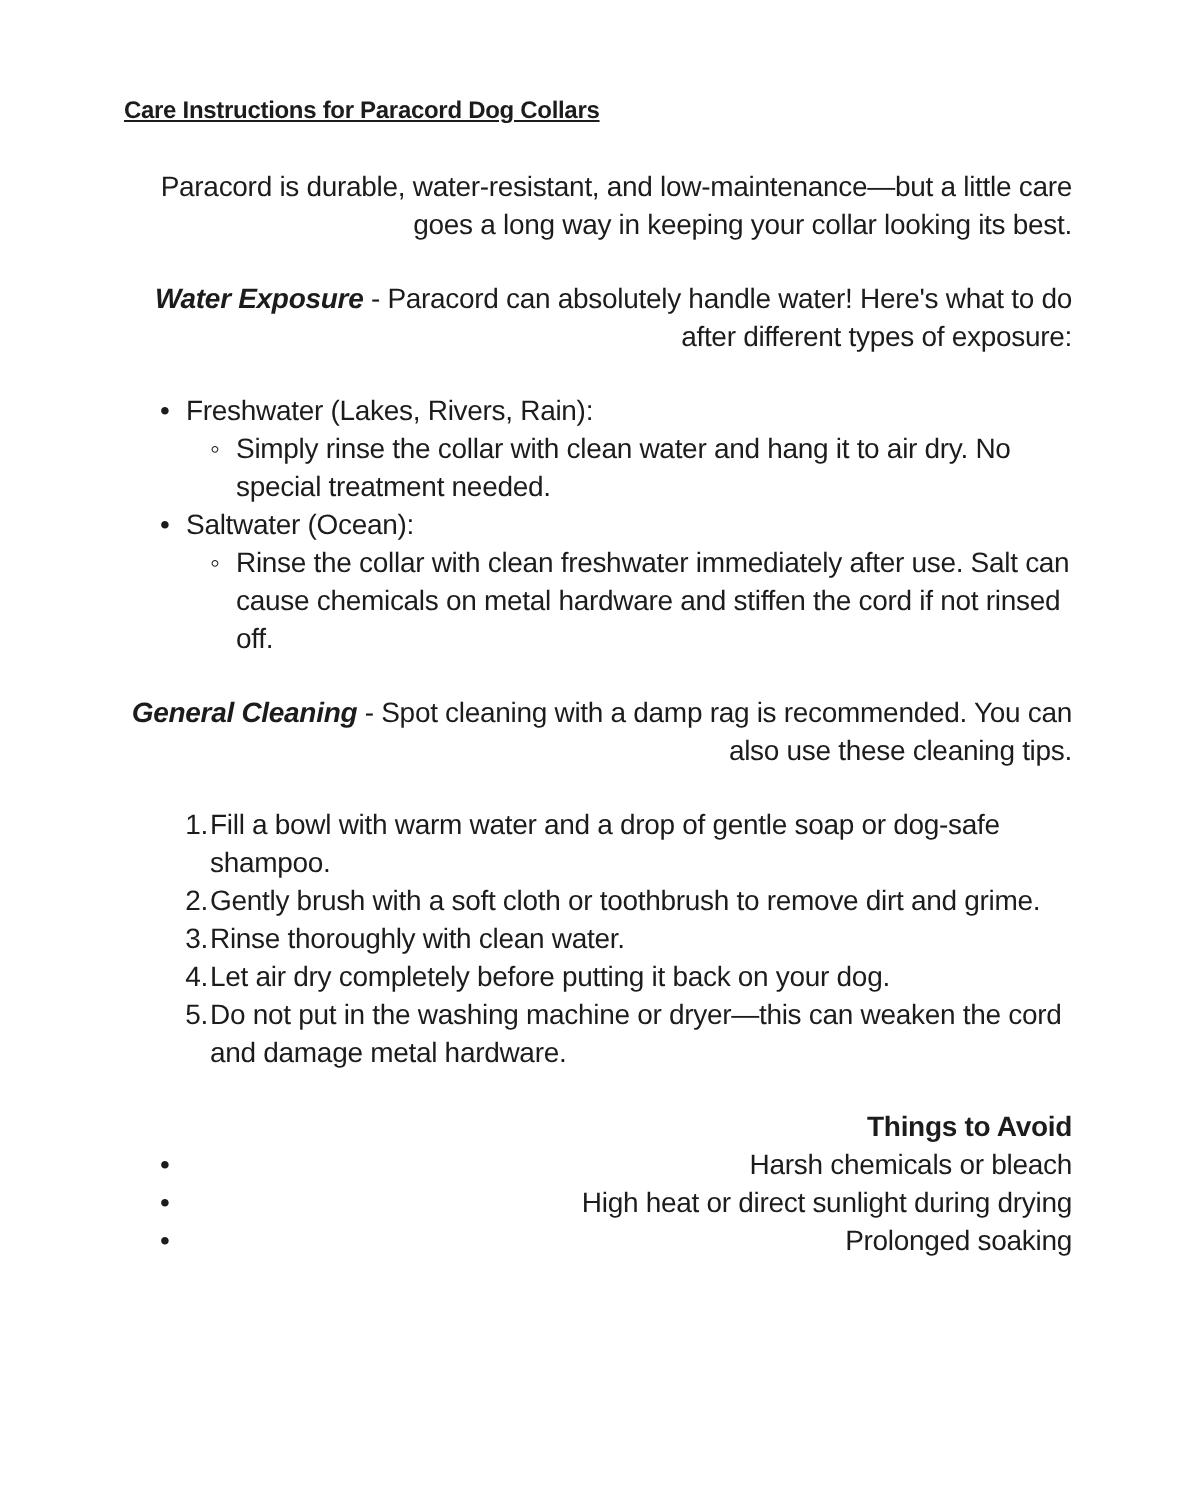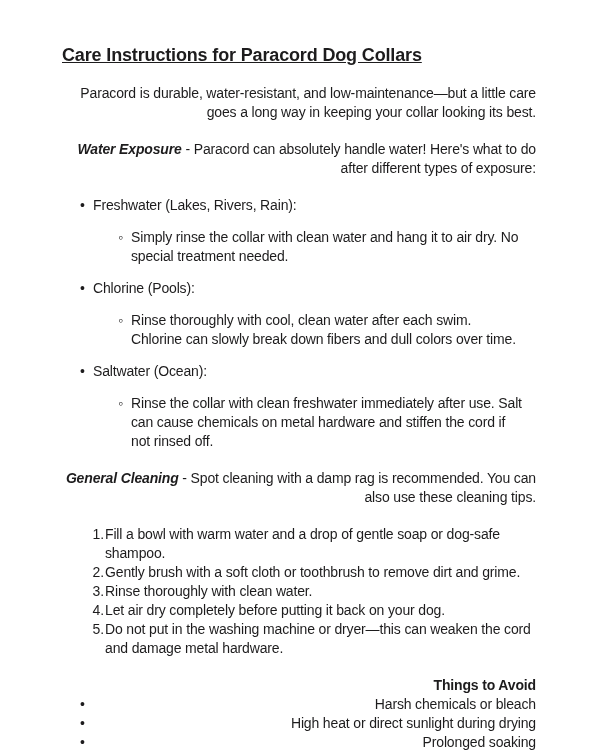--- a/index.html
+++ b/index.html
@@ -17,21 +17,21 @@
     line-height: 19px;
     letter-spacing: -0.15px;
     color: #1d1c1d;
   }
   .page {
     width: 600px;
     height: 750px;
     padding: 46px 64px 0 62px;
   }
   .doc-title {
-    font-size: 18px;
+    font-size: 12px;
     font-weight: bold;
     text-decoration: underline;
     margin: 0 0 19px 0;
     line-height: 19px;
   }
   p {
     margin: 0 0 18px 0;
     text-align: right;
   }
   .bold { font-weight: bold; font-style: italic; }
@@ -48,21 +48,21 @@
   ul.lvl1 > li::before {
     content: "\2022";
     position: absolute;
     left: -13px;
     top: 0;
   }
 
   
   ul.lvl2 {
     list-style: none;
-    margin: 13px;
+    margin: 0;
     padding: 0 0 0 25px;
   }
   ul.lvl2 > li {
     position: relative;
   }
   ul.lvl2 > li::before {
     content: "\25E6";
     position: absolute;
     left: -13px;
     top: 0;
@@ -111,26 +111,20 @@
   <p><span class="bold">Water Exposure</span><span> - Paracord can absolutely handle water! Here's what to do after different types of exposure:</span></p>
 
   <ul class="lvl1">
     <li>
       <span>Freshwater (Lakes, Rivers, Rain):</span>
       <ul class="lvl2">
         <li>Simply rinse the collar with clean water and hang it to air dry. No special treatment needed.</li>
       </ul>
     </li>
     <li>
-      <span>Chlorine (Pools):</span>
-      <ul class="lvl2">
-        <li>Rinse thoroughly with cool, clean water after each swim. Chlorine can slowly break down fibers and dull colors over time.</li>
-      </ul>
-    </li>
-    <li>
       <span>Saltwater (Ocean):</span>
       <ul class="lvl2">
         <li>Rinse the collar with clean freshwater immediately after use. Salt can cause chemicals on metal hardware and stiffen the cord if not rinsed off.</li>
       </ul>
     </li>
   </ul>
 
   <p><span class="bold">General Cleaning</span><span> - Spot cleaning with a damp rag is recommended. You can also use these cleaning tips.</span></p>
 
   <ol class="steps">

